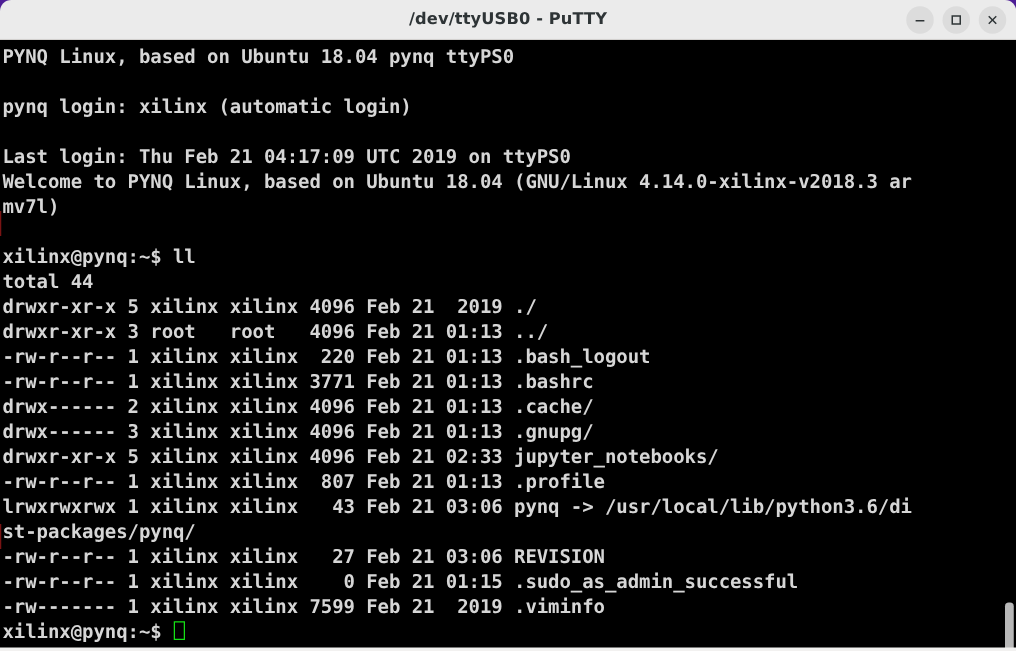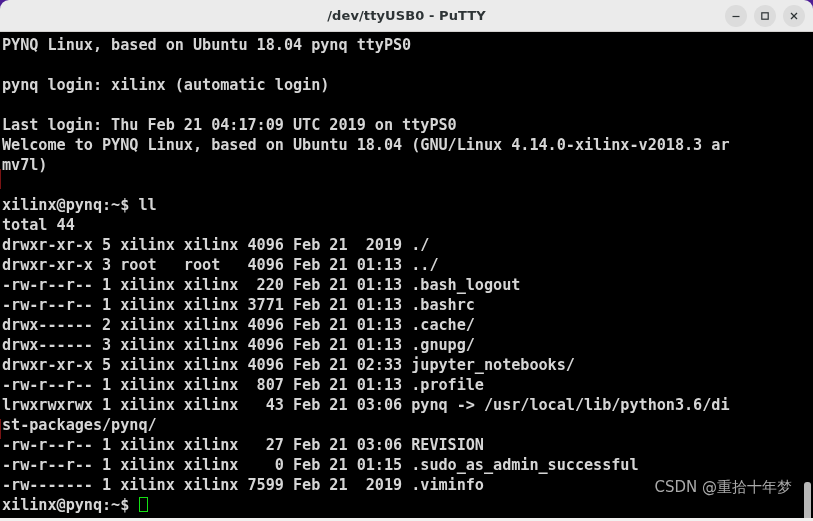--- a/index.html
+++ b/index.html
@@ -195,15 +195,14 @@
 
   <div id="terminal">
     <div id="left-edge"></div>
     <div id="term-text"><div class="tline">PYNQ Linux, based on Ubuntu 18.04 pynq ttyPS0</div><div class="tline"></div><div class="tline">pynq login: xilinx (automatic login)</div><div class="tline"></div><div class="tline">Last login: Thu Feb 21 04:17:09 UTC 2019 on ttyPS0</div><div class="tline">Welcome to PYNQ Linux, based on Ubuntu 18.04 (GNU/Linux 4.14.0-xilinx-v2018.3 ar</div><div class="tline">mv7l)</div><div class="tline"></div><div class="tline">xilinx@pynq:~$ ll</div><div class="tline">total 44</div><div class="tline">drwxr-xr-x 5 xilinx xilinx 4096 Feb 21  2019 ./</div><div class="tline">drwxr-xr-x 3 root   root   4096 Feb 21 01:13 ../</div><div class="tline">-rw-r--r-- 1 xilinx xilinx  220 Feb 21 01:13 .bash_logout</div><div class="tline">-rw-r--r-- 1 xilinx xilinx 3771 Feb 21 01:13 .bashrc</div><div class="tline">drwx------ 2 xilinx xilinx 4096 Feb 21 01:13 .cache/</div><div class="tline">drwx------ 3 xilinx xilinx 4096 Feb 21 01:13 .gnupg/</div><div class="tline">drwxr-xr-x 5 xilinx xilinx 4096 Feb 21 02:33 jupyter_notebooks/</div><div class="tline">-rw-r--r-- 1 xilinx xilinx  807 Feb 21 01:13 .profile</div><div class="tline">lrwxrwxrwx 1 xilinx xilinx   43 Feb 21 03:06 pynq -&gt; /usr/local/lib/python3.6/di</div><div class="tline">st-packages/pynq/</div><div class="tline">-rw-r--r-- 1 xilinx xilinx   27 Feb 21 03:06 REVISION</div><div class="tline">-rw-r--r-- 1 xilinx xilinx    0 Feb 21 01:15 .sudo_as_admin_successful</div><div class="tline">-rw------- 1 xilinx xilinx 7599 Feb 21  2019 .viminfo</div><div class="tline"><span>xilinx@pynq:~$ </span><span class="cursor"></span></div></div>
   </div>
 
   <div id="scrollbar-track">
     <div id="scrollbar-thumb"></div>
   </div>
 
-  <div id="watermark">CSDN @重拾十年梦</div>
   <div id="bottom-strip"></div>
 </div>
 
 </body></html>

